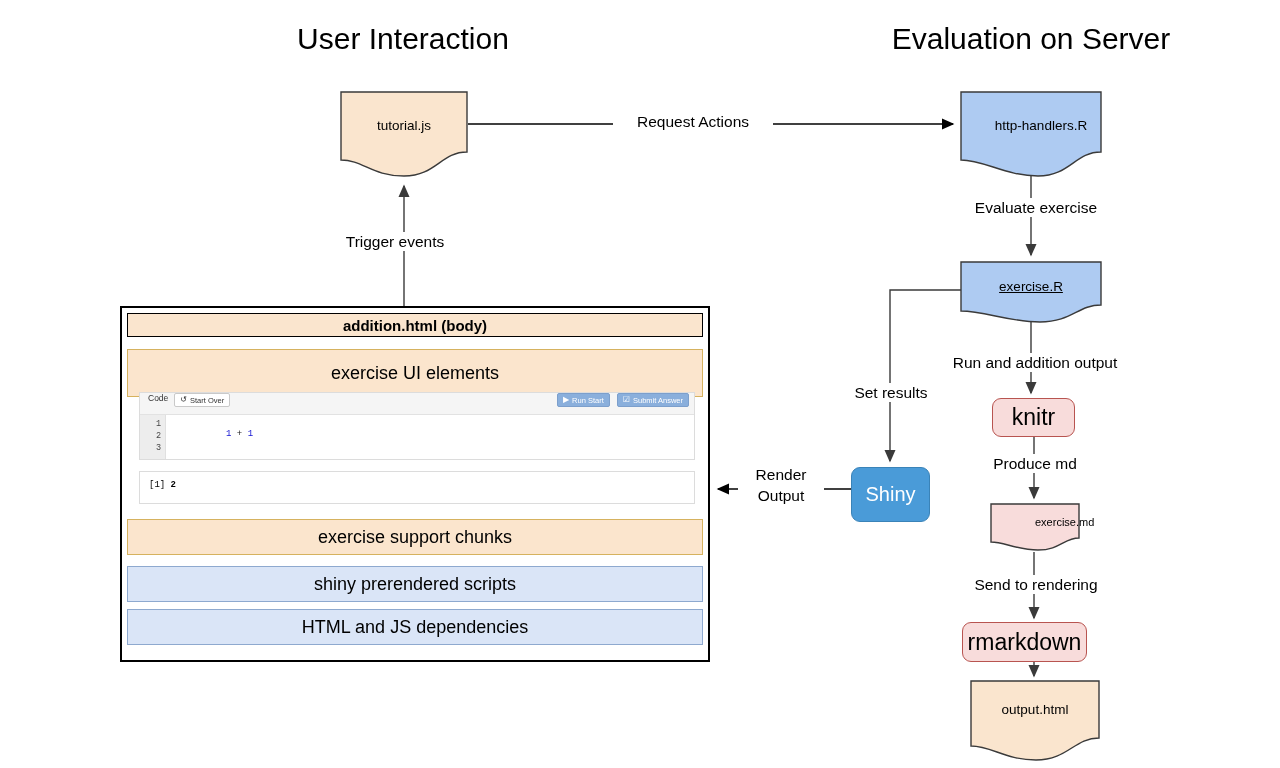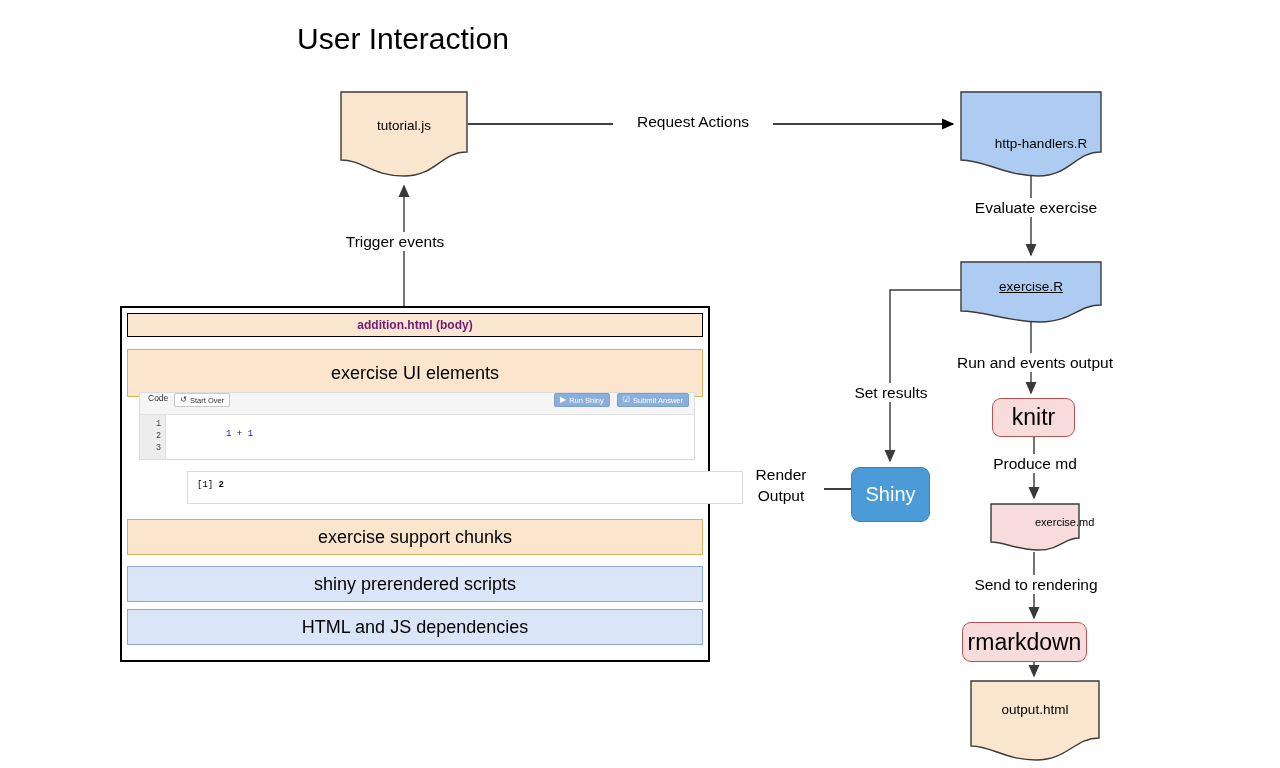--- a/index.html
+++ b/index.html
@@ -73,21 +73,21 @@
   .bar {
     position: absolute;
     left: 5px; right: 5px;
     display: flex; align-items: center; justify-content: center;
     white-space: nowrap;
   }
   .bar.title {
     top: 5px; height: 24px;
     background: #FAE5CE;
     border: 1.5px solid #000;
-    font-size: 12px; font-weight: bold; color: #701a75;
+    font-size: 15px; font-weight: bold; color: #000000;
   }
   .bar.tan {
     background: #FBE5CD;
     border: 1.5px solid #D6B25E;
     font-size: 18px; color: #000;
   }
   .bar.blue {
     background: #DAE5F7;
     border: 1.5px solid #8EA9CF;
     font-size: 18px; color: #000;
@@ -145,35 +145,35 @@
   }
   .num { color: #1414D2; }
   .op { color: #222; }
 
   #outputbox {
     position: absolute;
     left: 17px; top: 163px;
     width: 556px; height: 33px;
     border: 1px solid #dcdcdc;
     background: #ffffff;
-    margin-left: 48px;
   }
   #outputbox .otext {
     position: absolute; left: 9px; top: 8px;
     font-family: "Liberation Mono", monospace;
     font-size: 9px; color: #000;
   }
   #outputbox .otext b { font-weight: bold; }
 </style>
 </head>
 <body>
 
 <div id="stage">
 
   <div class="hdr" style="left:253px; top:22px; width:300px;">User Interaction</div>
+  <div class="hdr" style="left:881px; top:22px; width:300px;">Evaluation on Server</div>
 
   <svg class="svg-layer" viewBox="0 0 1280 768" xmlns="http://www.w3.org/2000/svg">
     <defs>
       <marker id="ah" markerWidth="10" markerHeight="10" refX="8" refY="4" orient="auto" markerUnits="strokeWidth">
         <path d="M0,0 L9,4 L0,8 z" fill="#3A3A3A"></path>
       </marker>
       <marker id="ahk" markerWidth="10" markerHeight="10" refX="8" refY="4" orient="auto" markerUnits="strokeWidth">
         <path d="M0,0 L9,4 L0,8 z" fill="#000"></path>
       </marker>
     </defs>
@@ -204,21 +204,21 @@
 
     <line x1="1034" y1="662" x2="1034" y2="676" stroke="#3A3A3A" stroke-width="1.4" marker-end="url(#ah)"></line>
 
     <line x1="851" y1="489" x2="718" y2="489" stroke="#000" stroke-width="1.4" marker-end="url(#ahk)"></line>
   </svg>
 
   <div class="docnode" style="left:341px; top:92px; width:126px; height:84px;">
     <div class="doclabel" style="top:26px;">tutorial.js</div>
   </div>
 
-  <div class="docnode" style="left:961px; top:110px; width:160px; height:84px;padding-left:32px;">
+  <div class="docnode" style="left:961px; top:92px; width:160px; height:84px;padding-left:32px;">
     <div class="doclabel" style="top:26px;">http-handlers.R</div>
   </div>
 
   <div class="docnode" style="left:961px; top:262px; width:140px; height:60px;">
     <div class="doclabel" style="top:17px;text-decoration:underline;">exercise.R</div>
   </div>
 
   <div class="docnode" style="left:991px; top:504px; width:88px; height:46px;">
     <div class="doclabel" style="top:12px; font-size:11px;margin-left:44px;">exercise.md</div>
   </div>
@@ -232,21 +232,21 @@
   <div class="pill rmd" style="left:962px; top:622px; width:125px; height:40px; font-size:23px;">rmarkdown</div>
 
   <div class="pill shiny" style="left:851px; top:467px; width:79px; height:55px; font-size:20px;">Shiny</div>
 
   <div class="edge-label" style="left:613px; top:112px; width:160px;">Request Actions</div>
 
   <div class="edge-label" style="left:330px; top:232px; width:130px;">Trigger events</div>
 
   <div class="edge-label" style="left:951px; top:198px; width:170px;">Evaluate exercise</div>
 
-  <div class="edge-label" style="left:925px; top:353px; width:220px;">Run and events output</div>
+  <div class="edge-label" style="left:925px; top:353px; width:220px;">Run and addition output</div>
 
   <div class="edge-label" style="left:833px; top:383px; width:116px;">Set results</div>
 
   <div class="edge-label" style="left:960px; top:454px; width:150px;">Produce md</div>
 
   <div class="edge-label" style="left:941px; top:575px; width:190px;">Send to rendering</div>
 
   <div class="edge-label" style="left:738px; top:464px; width:86px; line-height:21px;">
     <span>Render</span><br>
     <span>Output</span>
@@ -264,21 +264,21 @@
 
         <span class="btn light">
           <span class="ic">↺</span>
           <span>Start Over</span>
         </span>
 
         <span class="spacer"></span>
 
         <span class="btn primary">
           <span class="ic">▶</span>
-          <span>Run Shiny</span>
+          <span>Run Start</span>
         </span>
 
         <span class="btn primary">
           <span class="ic">☑</span>
           <span>Submit Answer</span>
         </span>
       </div>
 
       <div id="gutter">
         <div class="lnum" style="top:4px;">1</div>

